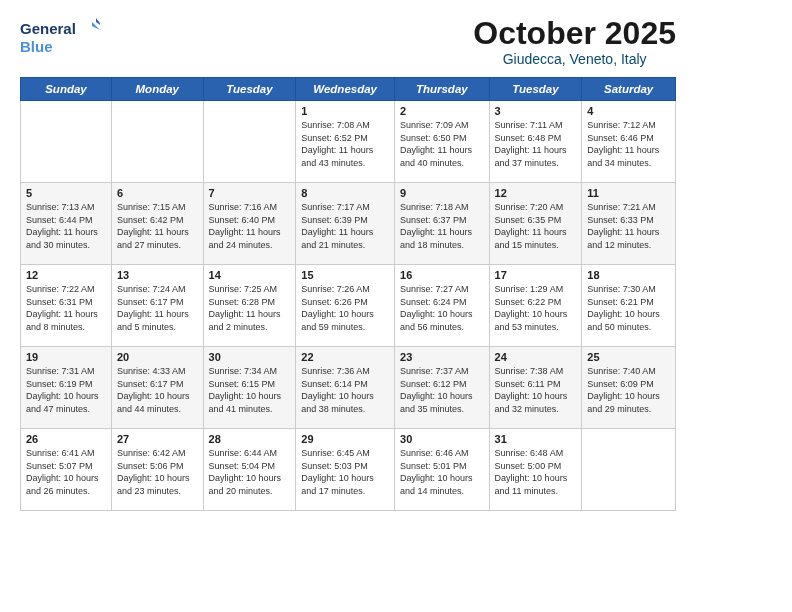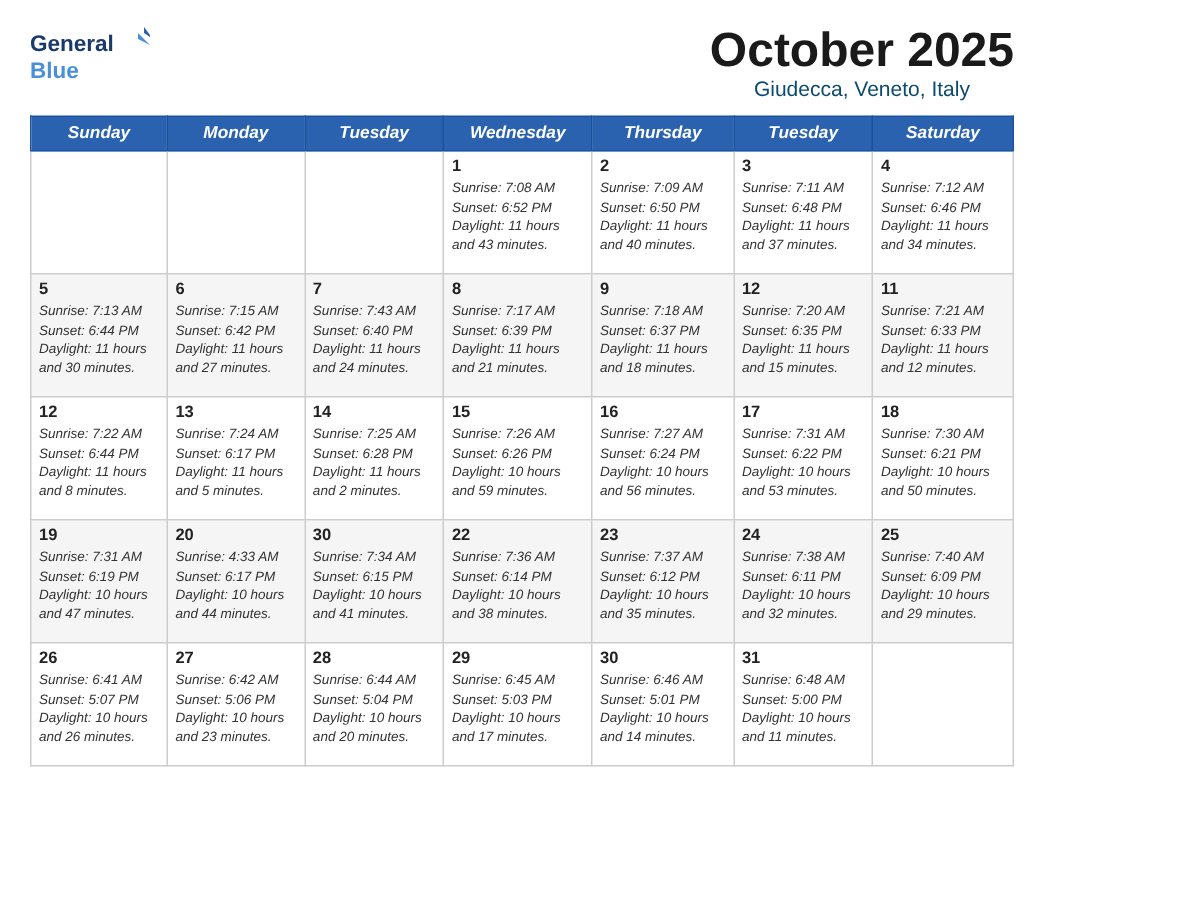--- a/index.html
+++ b/index.html
@@ -70,21 +70,20 @@
     .day-num {
       font-size: 11px;
       font-weight: bold;
       margin-bottom: 2px;
       display: block;
     }
     .day-info {
       font-size: 9px;
       line-height: 1.4;
       color: #333;
-      font-style: italic;
     }
     .empty-cell {
       background: #fff !important;
     }
   </style>
 </head>
 <body>
 
 <div class="page">
   <div class="header">
@@ -154,21 +153,21 @@
 Daylight: 11 hours and 30 minutes.</div>
           </td>
           <td>
             <span class="day-num">6</span>
             <div class="day-info">Sunrise: 7:15 AM
 Sunset: 6:42 PM
 Daylight: 11 hours and 27 minutes.</div>
           </td>
           <td>
             <span class="day-num">7</span>
-            <div class="day-info">Sunrise: 7:43 AM
+            <div class="day-info">Sunrise: 7:16 AM
 Sunset: 6:40 PM
 Daylight: 11 hours and 24 minutes.</div>
           </td>
           <td>
             <span class="day-num">8</span>
             <div class="day-info">Sunrise: 7:17 AM
 Sunset: 6:39 PM
 Daylight: 11 hours and 21 minutes.</div>
           </td>
           <td>
@@ -187,21 +186,21 @@
             <span class="day-num">11</span>
             <div class="day-info">Sunrise: 7:21 AM
 Sunset: 6:33 PM
 Daylight: 11 hours and 12 minutes.</div>
           </td>
         </tr>
         <tr>
           <td>
             <span class="day-num">12</span>
             <div class="day-info">Sunrise: 7:22 AM
-Sunset: 6:44 PM
+Sunset: 6:31 PM
 Daylight: 11 hours and 8 minutes.</div>
           </td>
           <td>
             <span class="day-num">13</span>
             <div class="day-info">Sunrise: 7:24 AM
 Sunset: 6:17 PM
 Daylight: 11 hours and 5 minutes.</div>
           </td>
           <td>
             <span class="day-num">14</span>
@@ -216,21 +215,21 @@
 Daylight: 10 hours and 59 minutes.</div>
           </td>
           <td>
             <span class="day-num">16</span>
             <div class="day-info">Sunrise: 7:27 AM
 Sunset: 6:24 PM
 Daylight: 10 hours and 56 minutes.</div>
           </td>
           <td>
             <span class="day-num">17</span>
-            <div class="day-info">Sunrise: 7:31 AM
+            <div class="day-info">Sunrise: 1:29 AM
 Sunset: 6:22 PM
 Daylight: 10 hours and 53 minutes.</div>
           </td>
           <td>
             <span class="day-num">18</span>
             <div class="day-info">Sunrise: 7:30 AM
 Sunset: 6:21 PM
 Daylight: 10 hours and 50 minutes.</div>
           </td>
         </tr>

